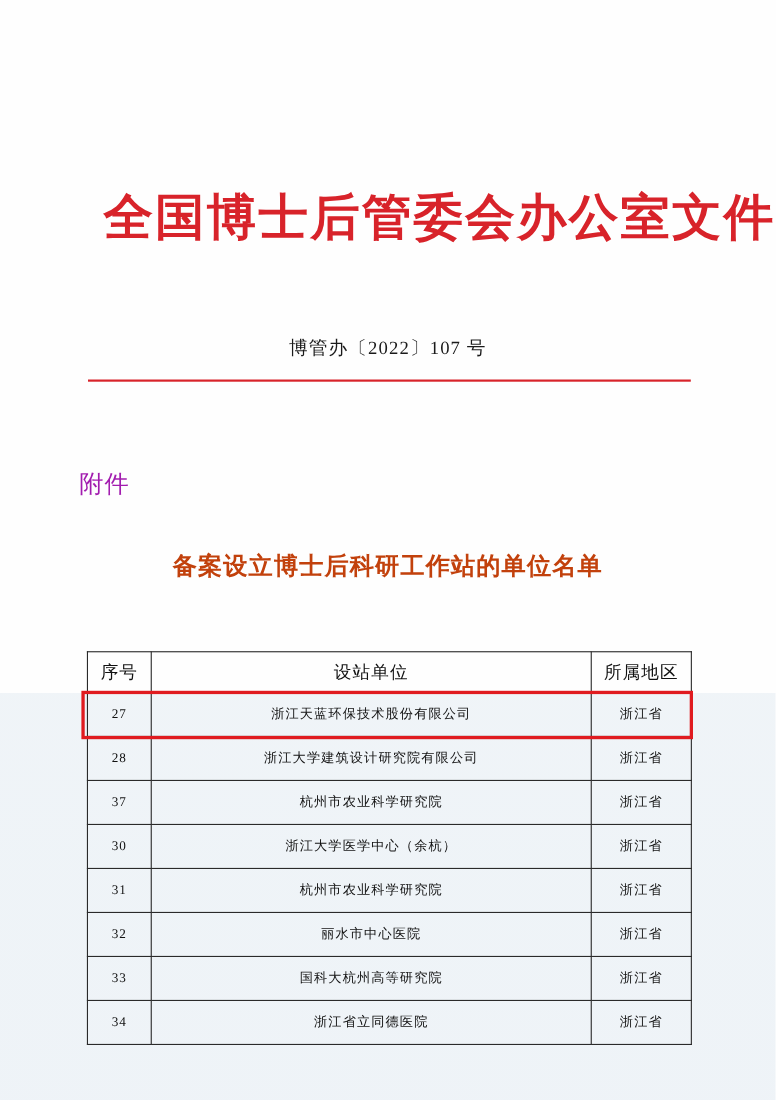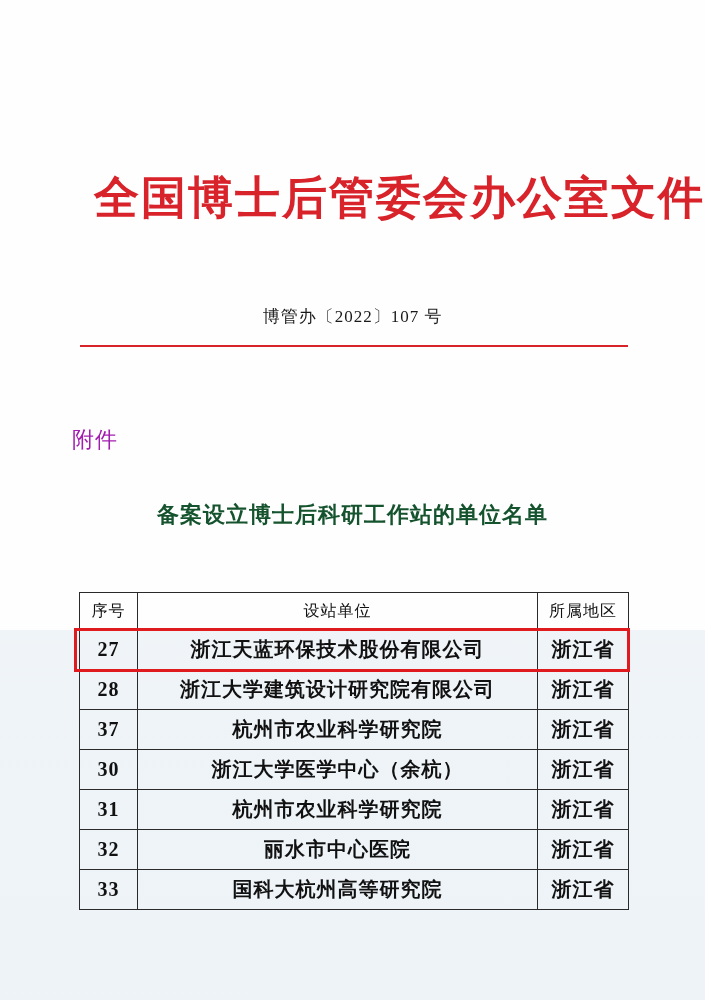--- a/index.html
+++ b/index.html
@@ -70,40 +70,40 @@
     letter-spacing: 1px;
   }
   .list-title {
     position: absolute;
     top: 500px;
     left: 0;
     width: 705px;
     text-align: center;
     font-size: 22px;
     font-weight: bold;
-    color: #14532d;
+    color: #c2410c;
     letter-spacing: 1px;
   }
   table.unit-table {
     position: absolute;
     top: 592px;
     left: 79px;
     width: 549px;
     border-collapse: collapse;
     table-layout: fixed;
     background: transparent;
   }
   table.unit-table td, table.unit-table th {
     border: 1px solid #2a2a2a;
     height: 39px;
-    font-size: 20px;
+    font-size: 12px;
     color: #111;
     text-align: center;
     vertical-align: middle;
-    font-weight: bold;
+    font-weight: normal;
     letter-spacing: 1px;
     padding: 0;
   }
   table.unit-table th {
     font-weight: normal;
     font-size: 16px;
     height: 36px;
     margin-top: 40px;
   }
   col.c-idx { width: 58px; }
@@ -180,18 +180,23 @@
       <tr>
         <td>32</td>
         <td>丽水市中心医院</td>
         <td>浙江省</td>
       </tr>
       <tr>
         <td>33</td>
         <td>国科大杭州高等研究院</td>
         <td>浙江省</td>
       </tr>
+      <tr>
+        <td>34</td>
+        <td>浙江省立同德医院</td>
+        <td>浙江省</td>
+      </tr>
     </tbody>
   </table>
 
   <div class="highlight-box"></div>
 
 </div>
 
 </body></html>

